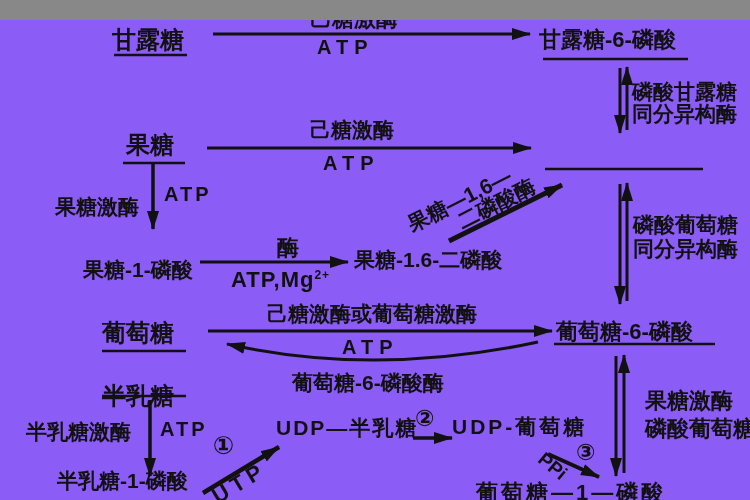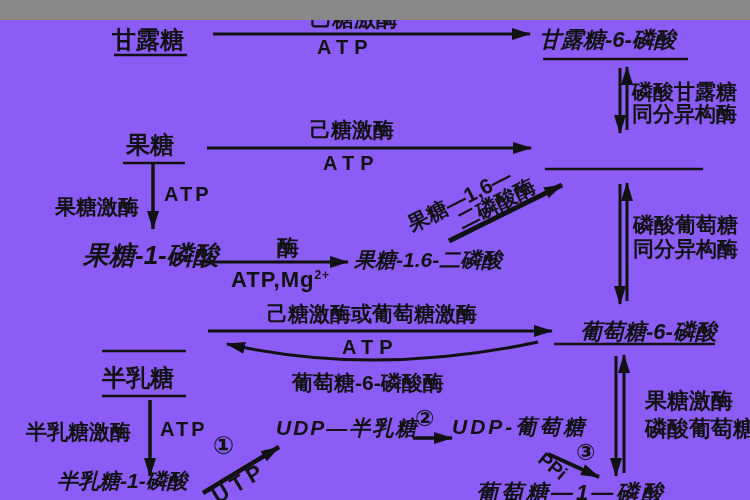--- a/index.html
+++ b/index.html
@@ -4,21 +4,21 @@
 <style>
   html,body{margin:0;padding:0;background:#888;}
   #scene{
     position:relative;width:750px;height:500px;background:#8b5cf6;
     overflow:hidden;font-family:"Liberation Sans","DejaVu Sans",sans-serif;
     color:#111;
     margin-top:20px;
   }
   #arrows{position:absolute;left:0;top:0;width:750px;height:500px;}
   .txt{position:absolute;font-weight:700;white-space:nowrap;line-height:1.05;}
-  .node{font-size:22px;font-style:italic;}
+  .node{font-size:22px;}
   .big{font-size:24px;}
   .lbl{font-size:21px;}
   .atp{font-size:20px;letter-spacing:6px;}
   .atp-tight{font-size:20px;letter-spacing:3px;}
   .multiline span{display:block;}
   .circled{font-size:25px;font-weight:700;}
   .rot{transform-origin:left top;}
   sup{font-size:12px;font-weight:700;}
 </style>
 </head>
@@ -70,24 +70,25 @@
     <line x1="545" y1="149" x2="703" y2="149" stroke="#111" stroke-width="2.5"></line>
     <line x1="102" y1="331" x2="186" y2="331" stroke="#111" stroke-width="2.5"></line>
     <line x1="102" y1="376" x2="186" y2="376" stroke="#111" stroke-width="2.5"></line>
     <line x1="554" y1="324" x2="715" y2="324" stroke="#111" stroke-width="2.5"></line>
     <line x1="504" y1="490" x2="706" y2="490" stroke="#111" stroke-width="2.5"></line>
   </svg>
 
   <div class="txt big" style="left:112px;top:7px">甘露糖</div>
   <div class="txt node" style="left:539px;top:8px">甘露糖-6-磷酸</div>
   <div class="txt big" style="left:126px;top:112px">果糖</div>
-  <div class="txt node" style="left:83px;top:222px;font-size:26px">果糖-1-磷酸</div>
+  <div class="txt node" style="left:83px;top:239px;font-size:21px">果糖-1-磷酸</div>
   <div class="txt node" style="left:354px;top:229px;font-size:21px">果糖-1.6-二磷酸</div>
-  <div class="txt big" style="left:102px;top:345px">半乳糖</div>
-  <div class="txt node" style="left:580px;top:300px">葡萄糖-6-磷酸</div>
+  <div class="txt big" style="left:102px;top:300px">葡萄糖</div>
+  <div class="txt big" style="left:102px;top:363px">半乳糖</div>
+  <div class="txt node" style="left:556px;top:300px">葡萄糖-6-磷酸</div>
   <div class="txt node" style="left:57px;top:450px;font-size:21px">半乳糖-1-磷酸</div>
   <div class="txt node" style="left:276px;top:397px;font-size:21px;letter-spacing:2px">UDP—半乳糖</div>
   <div class="txt node" style="left:452px;top:396px;font-size:21px;letter-spacing:3px">UDP-葡萄糖</div>
   <div class="txt node" style="left:476px;top:461px;letter-spacing:3px">葡萄糖—1—磷酸</div>
 
   <div class="txt lbl" style="left:310px;top:-13px;font-size:22px">己糖激酶</div>
   <div class="txt lbl" style="left:310px;top:99px">己糖激酶</div>
   <div class="txt lbl multiline" style="left:632px;top:61px">
     <span>磷酸甘露糖</span>
     <span>同分异构酶</span>

